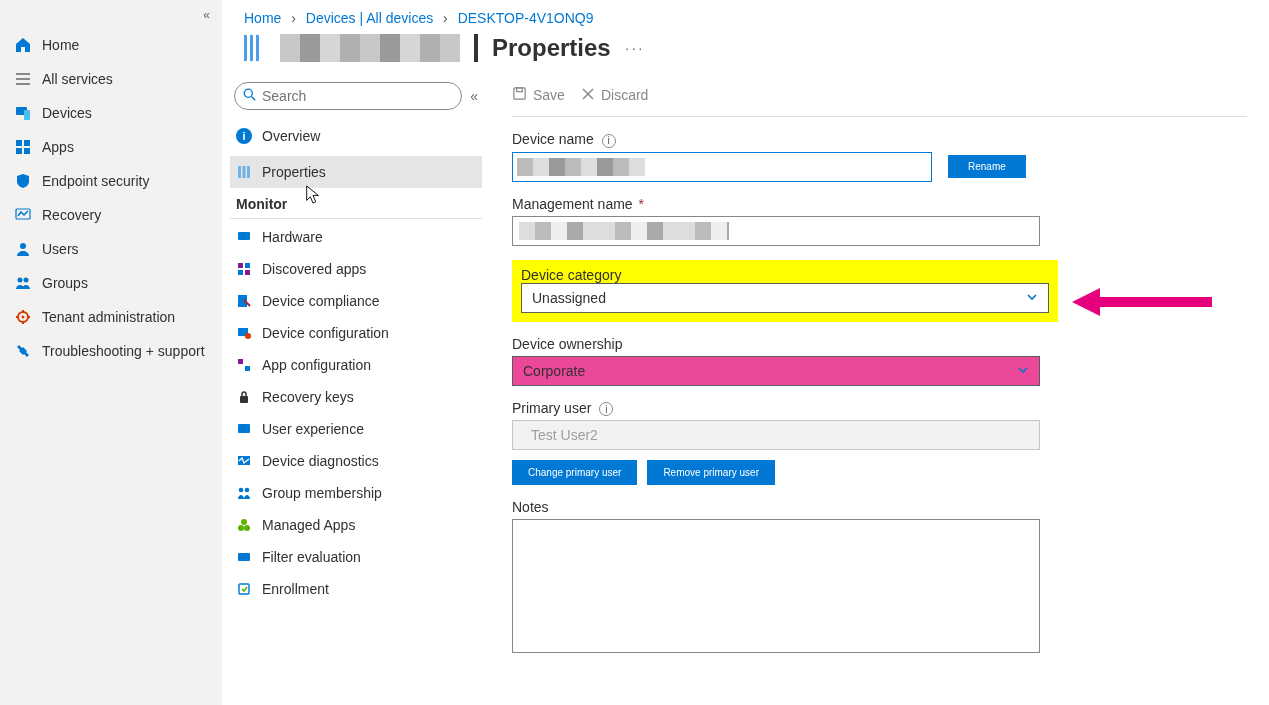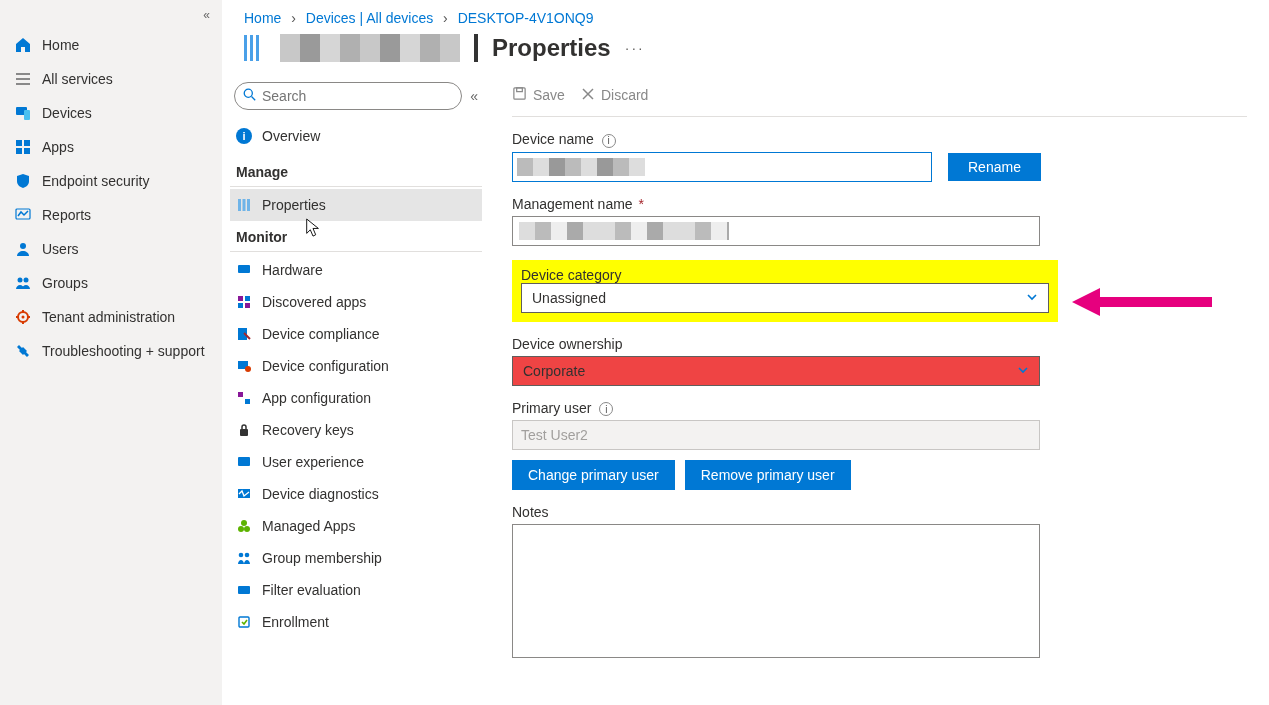--- a/index.html
+++ b/index.html
@@ -36,31 +36,31 @@
   .toolbar { display: flex; align-items: center; gap: 16px; padding: 10px 0 12px 0; border-bottom: 1px solid #e1dfdd; margin-bottom: 14px; color: #7a7a7a; }
   .toolbar .tbtn { display: inline-flex; align-items: center; gap: 6px; cursor: pointer; color: #888; }
   .toolbar .tbtn .ticon { font-size: 14px; }
   .form-row { margin-bottom: 14px; }
   .form-row label { display: block; font-size: 14px; color: #323130; margin-bottom: 4px; }
   .info-icon { display: inline-flex; align-items: center; justify-content: center; width: 14px; height: 14px; border: 1px solid #888; border-radius: 50%; font-size: 10px; color: #555; margin-left: 4px; }
   .req { color: #a4262c; margin-left: 2px; }
   .device-name-row { display: flex; align-items: center; gap: 16px; }
   .device-name-row .boxed { flex: 0 0 420px; height: 30px; border: 1px solid #0078d4; background: #fff; display: flex; align-items: center; padding: 0 4px; }
   .device-name-row .boxed .redact { width: 128px; height: 18px; background: repeating-linear-gradient(90deg,#bbb 0 16px,#ddd 16px 32px,#999 32px 48px); }
-  .btn { background: #0078d4; color: #fff; border: none; padding: 6px 20px; font-size: 14px; cursor: pointer; }
+  .btn { background: #0078d4; color: #fff; border: none; padding: 6px 20px; font-size: 10px; cursor: pointer; }
   .btn.small { padding: 7px 16px; }
   .textfield { width: 528px; height: 30px; border: 1px solid #8a8886; background: #fff; display: flex; align-items: center; padding: 0 6px; }
   .textfield .redact2 { width: 210px; height: 18px; background: repeating-linear-gradient(90deg,#ddd 0 16px,#bbb 16px 32px,#eee 32px 48px,#aaa 48px 64px,#ddd 64px 80px); }
-  .select { width: 528px; height: 30px; border: 1px solid #605e5c; background: #ef4444; display: flex; align-items: center; justify-content: space-between; padding: 0 10px; cursor: pointer; }
+  .select { width: 528px; height: 30px; border: 1px solid #605e5c; background: #ec4899; display: flex; align-items: center; justify-content: space-between; padding: 0 10px; cursor: pointer; }
   .select .caret { color: #0078d4; }
   .highlight-wrap { background: #ffff00; padding: 7px 9px 9px 9px; margin: 0 0 14px 0; width: 546px; position: relative; }
   .highlight-wrap label { margin-bottom: 6px; }
   .highlight-wrap .select { background: #fff; }
   .arrow-annot { position: absolute; left: 560px; top: 22px; pointer-events: none; }
-  .disabled-field { width: 528px; height: 30px; border: 1px solid #c8c6c4; background: #f3f2f1; display: flex; align-items: center; padding: 0 8px; color: #a19f9d; }
+  .disabled-field { width: 528px; height: 30px; border: 1px solid #c8c6c4; background: #f3f2f1; display: flex; align-items: center; padding: 0 18px; color: #a19f9d; }
   .btnrow { display: flex; gap: 10px; margin-top: 10px; }
   .notes { width: 528px; height: 134px; border: 1px solid #8a8886; background: #fff; resize: none; padding: 6px; font-family: inherit; font-size: 14px; }
   .cursor { position: absolute; left: 74px; top: 28px; width: 18px; height: 22px; pointer-events: none; }
   .mitem { position: relative; }
 </style>
 </head>
 <body>
 
 <nav class="leftnav">
   <span class="collapse">«</span>
@@ -111,21 +111,21 @@
     </span>
     <span>Endpoint security</span>
   </div>
   <div class="item">
     <span class="icon">
       <svg width="16" height="16" viewBox="0 0 16 16" fill="#0078d4">
           <rect x="1" y="2" width="14" height="10" rx="1" fill="none" stroke="#0078d4" stroke-width="1.2"></rect>
           <polyline points="3,9 6,5 9,8 13,4" fill="none" stroke="#0078d4" stroke-width="1.5"></polyline>
         </svg>
     </span>
-    <span>Reports</span>
+    <span>Recovery</span>
   </div>
   <div class="item">
     <span class="icon">
       <svg width="16" height="16" viewBox="0 0 16 16" fill="#0078d4">
           <circle cx="8" cy="5" r="3"></circle>
           <path d="M2 15c0-3 3-5 6-5s6 2 6 5z"></path>
         </svg>
     </span>
     <span>Users</span>
   </div>
@@ -190,21 +190,20 @@
           <input type="text" placeholder="Search" style="">
         </div>
         <span class="collapse2">«</span>
       </div>
 
       <div class="overview-row">
         <span class="oicon">i</span>
         <span>Overview</span>
       </div>
 
-      <div class="section-label">Manage</div>
       <div class="mitem active">
         <span class="micon">
           <svg width="14" height="14" viewBox="0 0 14 14">
               <rect x="1" y="1" width="3" height="12" fill="#6fb4e8"></rect>
               <rect x="5.5" y="1" width="3" height="12" fill="#6fb4e8"></rect>
               <rect x="10" y="1" width="3" height="12" fill="#6fb4e8"></rect>
             </svg>
         </span>
         <span class="mlabel">Properties</span>
         <svg class="cursor" viewBox="0 0 20 24">
@@ -280,37 +279,37 @@
           <span class="micon">
             <svg width="14" height="14" viewBox="0 0 14 14" fill="#0078d4">
               <rect x="1" y="2" width="12" height="9"></rect>
               <polyline points="2,7 5,4 7,9 12,5" fill="none" stroke="#fff" stroke-width="1.3"></polyline>
             </svg>
           </span>
           <span class="mlabel">Device diagnostics</span>
         </div>
       <div class="mitem">
           <span class="micon">
+            <svg width="14" height="14" viewBox="0 0 14 14" fill="#0078d4">
+              <circle cx="4" cy="4" r="2.3"></circle>
+              <circle cx="10" cy="4" r="2.3"></circle>
+              <path d="M1 13c0-2 1.5-4 3-4s3 2 3 4zM7 13c0-2 1.5-4 3-4s3 2 3 4z"></path>
+            </svg>
+          </span>
+          <span class="mlabel">Group membership</span>
+        </div>
+      <div class="mitem">
+          <span class="micon">
             <svg width="14" height="14" viewBox="0 0 14 14" fill="#5db300">
               <circle cx="4" cy="10" r="3"></circle>
               <circle cx="10" cy="10" r="3"></circle>
               <circle cx="7" cy="4" r="3"></circle>
             </svg>
           </span>
           <span class="mlabel">Managed Apps</span>
-        </div>
-      <div class="mitem">
-          <span class="micon">
-            <svg width="14" height="14" viewBox="0 0 14 14" fill="#0078d4">
-              <circle cx="4" cy="4" r="2.3"></circle>
-              <circle cx="10" cy="4" r="2.3"></circle>
-              <path d="M1 13c0-2 1.5-4 3-4s3 2 3 4zM7 13c0-2 1.5-4 3-4s3 2 3 4z"></path>
-            </svg>
-          </span>
-          <span class="mlabel">Group membership</span>
         </div>
       <div class="mitem">
           <span class="micon">
             <svg width="14" height="14" viewBox="0 0 14 14" fill="#0078d4">
               <rect x="1" y="3" width="12" height="8" rx="1"></rect>
             </svg>
           </span>
           <span class="mlabel">Filter evaluation</span>
         </div>
       <div class="mitem">

